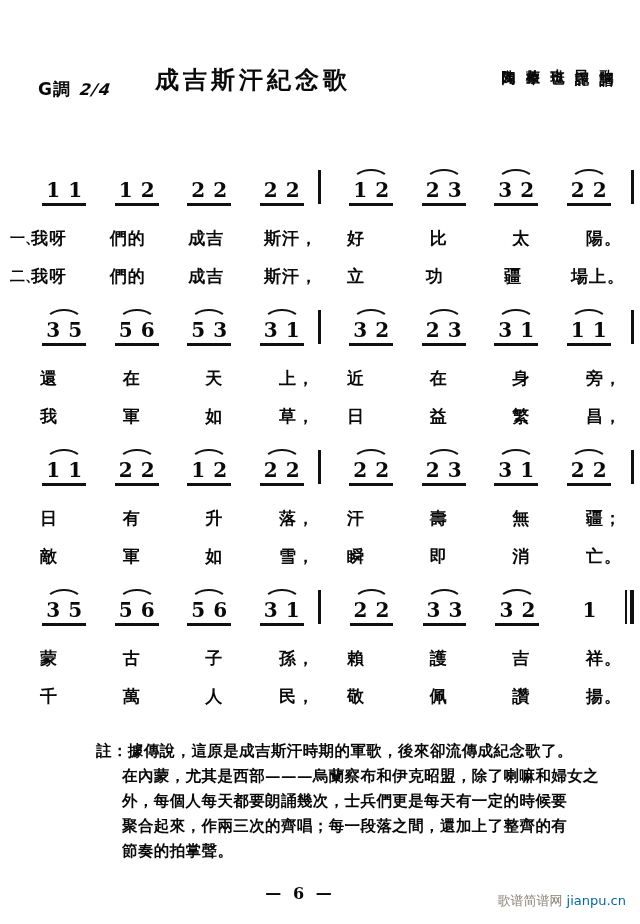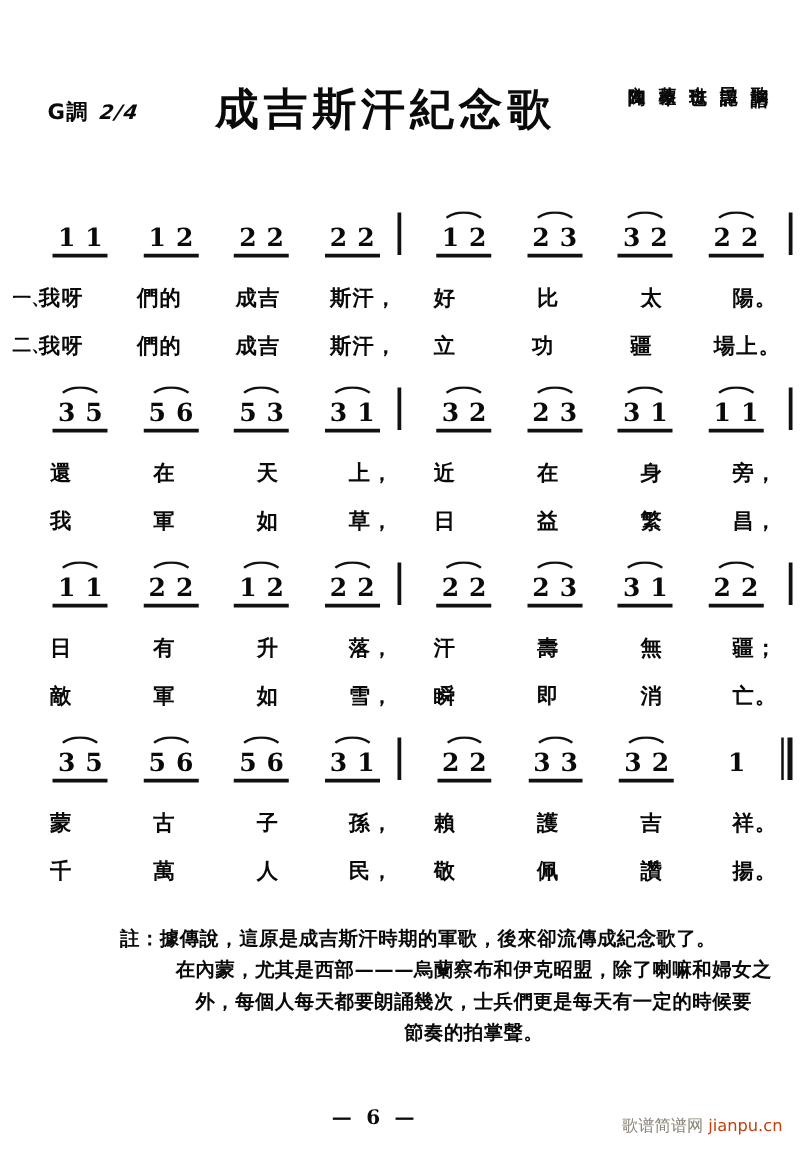--- a/index.html
+++ b/index.html
@@ -41,23 +41,23 @@
     display: inline-block;
     margin-left: 9px;
     font-size: 16px;
     font-style: italic;
     transform: skewX(-8deg);
   }
   .title {
     position: absolute;
     left: 155px; top: 12px;
     width: 290px;
-    text-align: right;
+    text-align: left;
     font-family: "DejaVu Serif", serif;
-    font-size: 35px;
+    font-size: 24px;
     font-weight: bold;
     letter-spacing: 4px;
     white-space: nowrap;
   }
   .credits {
     position: absolute;
     right: 22px; top: 6px;
     display: flex;
     flex-direction: row-reverse;
     gap: 2px;
@@ -210,21 +210,21 @@
     left: 52px; top: 738px;
     width: 540px;
     font-family: "DejaVu Serif", serif;
     font-size: 15.5px;
     font-weight: bold;
     line-height: 1.62;
     letter-spacing: 0.4px;
     margin-left: 44px;
   }
   .note p { margin: 0; }
-  .note .indent { text-indent: 26px; text-align: center; }
+  .note .indent { text-indent: 26px; }
 
   
   .footer {
     position: absolute;
     left: 0; top: 884px;
     width: 640px;
     text-align: center;
   }
   .pagenum {
     font-family: "DejaVu Serif", serif;
@@ -234,21 +234,21 @@
     margin-left: -40px;
   }
   .watermark {
     position: absolute;
     right: 14px; top: 892px;
     font-size: 13px;
     white-space: nowrap;
     font-family: "DejaVu Sans", sans-serif;
   }
   .wm-cn { color: #8a8277; padding-left: 13px; }
-  .wm-url { color: #c2410c; margin-left: 4px; }
+  .wm-url { color: #0369a1; margin-left: 4px; }
 </style>
 </head>
 <body>
 
 <div class="page">
 
   <div class="header">
     <div class="keysig">
       <span>G調</span><span class="meter">2/4</span>
     </div>
@@ -586,20 +586,21 @@
           <div class="lcell">揚。</div>
         </div>
         <div class="lspacer wide"></div>
       </div>
     </div>
 
   <div class="note">
     <p>註：據傳說，這原是成吉斯汗時期的軍歌，後來卻流傳成紀念歌了。</p>
     <p class="indent">在內蒙，尤其是西部———烏蘭察布和伊克昭盟，除了喇嘛和婦女之</p>
     <p class="indent">外，每個人每天都要朗誦幾次，士兵們更是每天有一定的時候要</p>
+    <p class="indent">聚合起來，作兩三次的齊唱；每一段落之間，還加上了整齊的有</p>
     <p class="indent">節奏的拍掌聲。</p>
   </div>
 
   <div class="footer">
     <span class="pagenum">— 6 —</span>
   </div>
   <div class="watermark">
     <span class="wm-cn">歌谱简谱网</span><span class="wm-url">jianpu.cn</span>
   </div>
 

